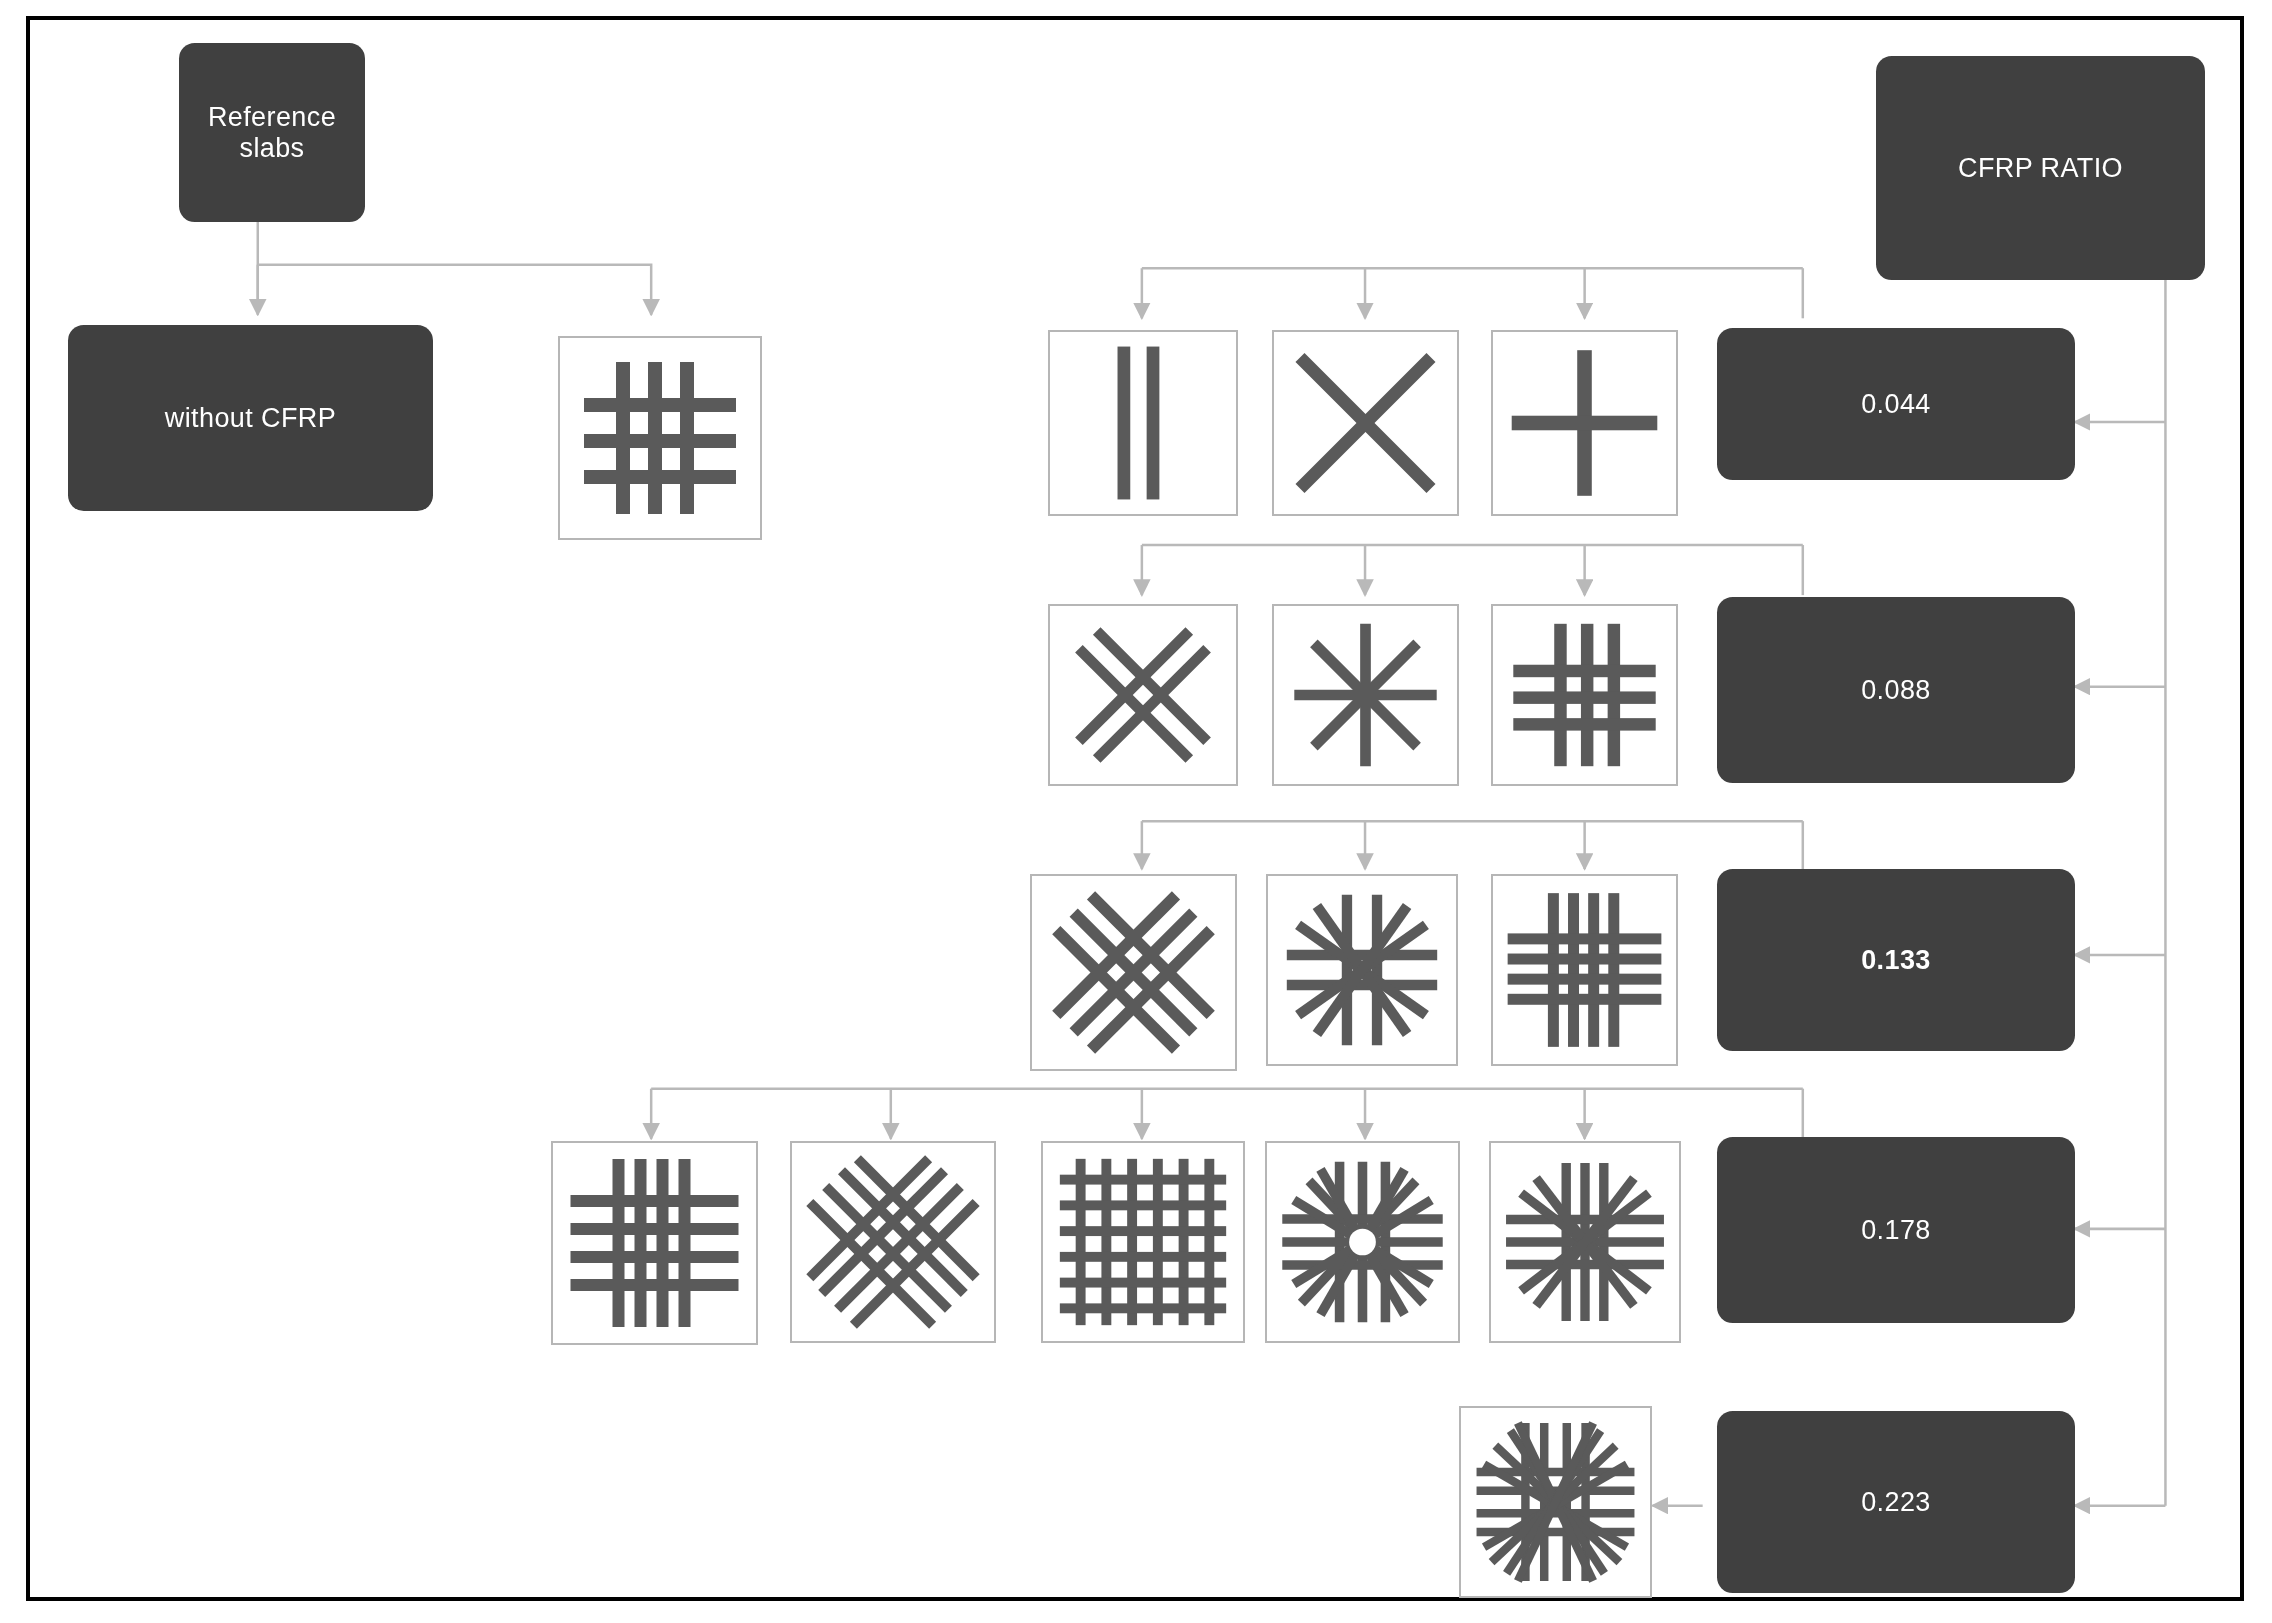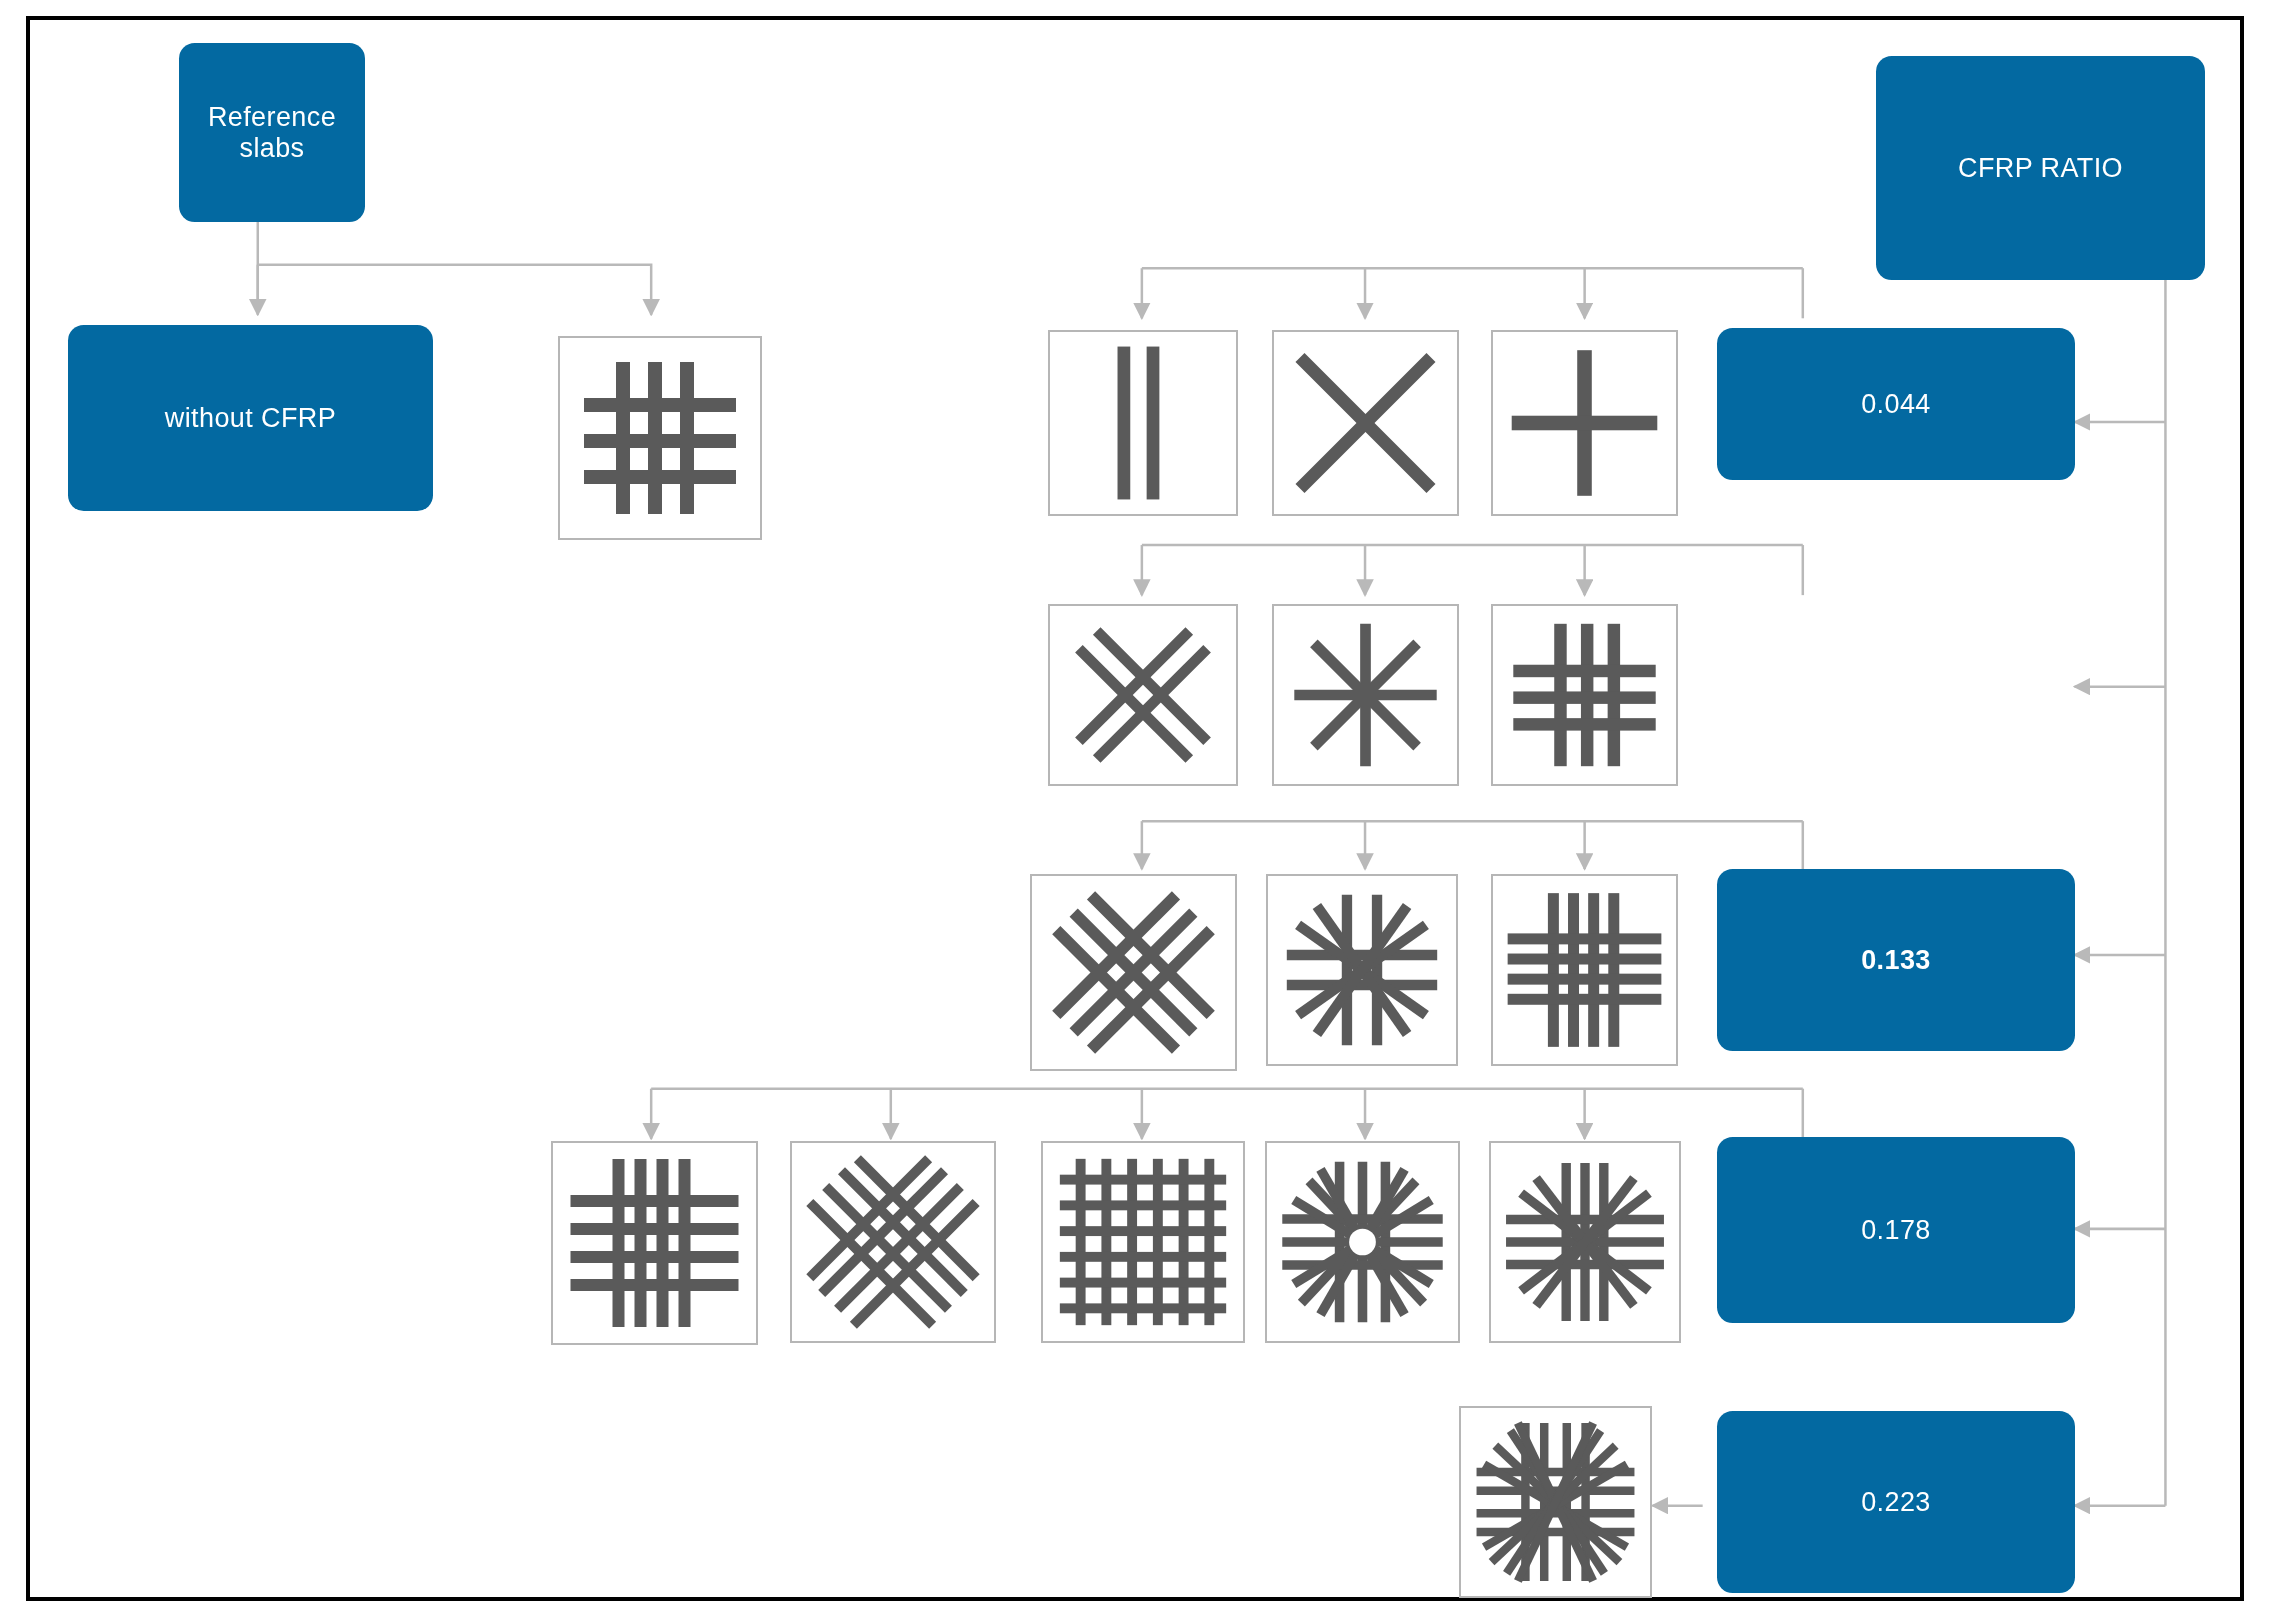--- a/index.html
+++ b/index.html
@@ -22,21 +22,21 @@
     left: 26px;
     top: 15.7px;
     width: 2218px;
     height: 1585px;
     border: 4.3px solid #000000;
     box-sizing: border-box;
     background: #ffffff;
   }
   .blue-box {
     position: absolute;
-    background: #0369a1;
+    background: #404040;
     border-radius: 15.7px;
     color: #ffffff;
     display: flex;
     align-items: center;
     justify-content: center;
     font-size: 27px;
     letter-spacing: 0.4px;
     text-align: center;
     box-sizing: border-box;
   }
@@ -127,20 +127,23 @@
   </div>
 
   <div class="blue-box" style="left:68px; top:325px; width:365px; height:186px;">
     <span>without CFRP</span>
   </div>
 
   <div class="blue-box" style="left:1717px; top:328px; width:358px; height:152px;">
     <span>0.044</span>
   </div>
 
+  <div class="blue-box" style="left:1717px; top:597px; width:358px; height:186px;">
+    <span>0.088</span>
+  </div>
 
   <div class="blue-box" style="left:1717px; top:869px; width:358px; height:182px;font-weight:bold;">
     <span>0.133</span>
   </div>
 
   <div class="blue-box" style="left:1717px; top:1137px; width:358px; height:186px;">
     <span>0.178</span>
   </div>
 
   <div class="blue-box" style="left:1717px; top:1411px; width:358px; height:182px;">

